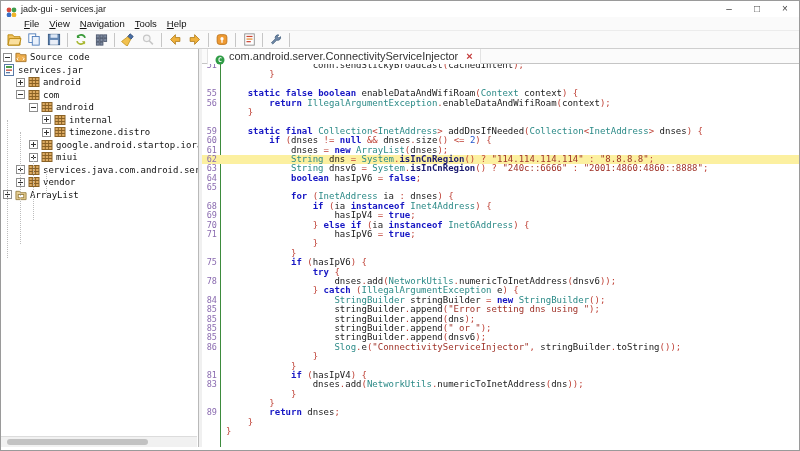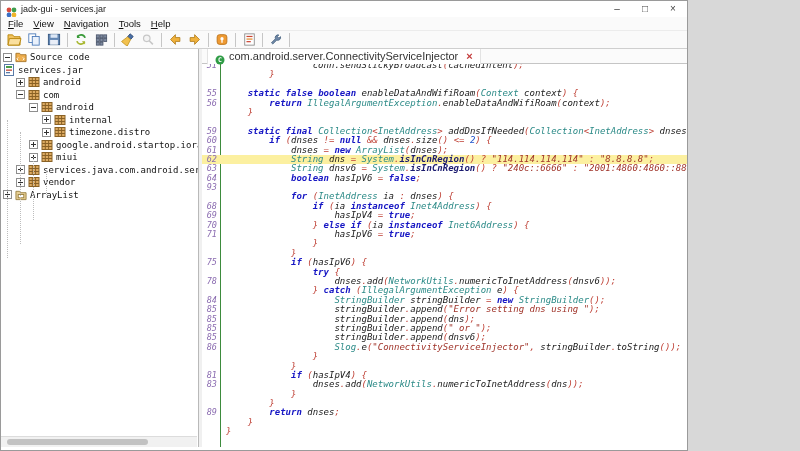--- a/index.html
+++ b/index.html
@@ -1,26 +1,26 @@
 <!DOCTYPE html>
 <html style="--c-keyword: #1717c4; --c-type: #2b8a87; --c-string: #a0342a; --c-punct: #bf4136; --c-number: #2255cc; --c-method: #1b1b6f; --c-line_number: #8a6bb0; --c-current_line: #fcf0a0; --c-gutter_line: #3d8b3d;"><head>
 <meta charset="utf-8">
 <style>
   html,body{margin:0;padding:0;background:#d8d8d8;}
   *{box-sizing:border-box;}
-  #win{position:relative;width:688px;height:451px;background:#ffffff;border:1px solid #9a9a9a;
+  #win{position:relative;width:800px;height:451px;background:#ffffff;border:1px solid #9a9a9a;
        font-family:"Liberation Sans",sans-serif;overflow:hidden;}
   
   #titlebar{position:absolute;left:0;top:0;right:0;height:16px;background:#ffffff;display:flex;align-items:center;}
   #app-icon{width:11px;height:11px;margin:0 4px 0 5px;flex:0 0 auto;}
   #title-text{font-size:9px;color:#222;}
   #win-controls{position:absolute;right:0;top:0;height:16px;display:flex;}
   .wc{width:28px;height:16px;text-align:center;line-height:15px;font-size:10px;color:#444;}
   
-  #menubar{position:absolute;left:0;top:16px;right:0;height:14px;background:#fafafa;display:flex;align-items:center;padding-left:2px;border-bottom:1px solid #ececec;}
+  #menubar{position:absolute;left:0;top:16px;right:0;height:14px;background:#fafafa;display:flex;align-items:center;padding-left:18px;border-bottom:1px solid #ececec;}
   .menu-item{font-size:9.5px;color:#111;padding:0 5px;}
   .menu-item u{text-decoration:underline;}
   
   #toolbar{position:absolute;left:0;top:30px;right:0;height:18px;background:#fafafa;display:flex;align-items:center;padding-left:3px;border-bottom:1px solid #cfcfcf;}
   .tb-btn{width:20px;height:17px;display:flex;align-items:center;justify-content:center;}
   .tb-btn.disabled{opacity:.45;}
   .tb-sep{width:1px;height:14px;background:#c6c6c6;margin:0 3px;}
   
   #main{position:absolute;left:0;top:48px;right:0;bottom:3px;}
   #tree-panel{position:absolute;left:0;top:0;width:198px;bottom:0;background:#fff;border-right:1px solid #b9b9b9;overflow:hidden;}
@@ -37,21 +37,21 @@
   
   #tree-hscroll{position:absolute;left:0;right:1px;bottom:0;height:11px;background:#f1f1f1;border-top:1px solid #dcdcdc;}
   #tree-hthumb{position:absolute;left:6px;top:2px;width:141px;height:6px;background:#c2c2c2;border-radius:3px;}
   
   #editor{position:absolute;left:201px;top:0;right:0;bottom:0;background:#fff;}
   #tabbar{position:absolute;left:0;top:0;right:0;height:15px;background:#fbfbfb;border-bottom:1px solid #c5c5c5;display:flex;align-items:center;}
   #tab{display:flex;align-items:center;height:15px;margin-left:5px;padding:0 7px;background:#fff;border-left:1px solid #e3e3e3;border-right:1px solid #e3e3e3;}
   #tab-icon{width:10px;height:10px;margin-right:4px;flex:0 0 auto;}
   #tab-label{font-size:11px;color:#333;white-space:nowrap;}
   #tab-close{margin-left:8px;font-size:11px;line-height:10px;font-weight:bold;color:#c43b3b;}
-  #code-wrap{position:absolute;left:0;top:15px;right:0;bottom:0;overflow:hidden;font-style:italic;}
+  #code-wrap{position:absolute;left:0;top:15px;right:0;bottom:0;overflow:hidden;}
   #gutter-line{position:absolute;left:18px;top:0;bottom:0;width:1px;background:var(--c-gutter_line,#3d8b3d);}
   #code{position:relative;margin-top:-3px;font-family:"DejaVu Sans Mono",monospace;font-size:9px;}
   .crow{height:9.4px;line-height:9.4px;display:flex;white-space:pre;}
   .crow.hl{background:var(--c-current_line,#fcf0a0);align-items:flex-end;}
   .lnum{flex:0 0 15px;text-align:right;padding-right:0;color:var(--c-line_number,#8a6bb0);font-size:8.5px;}
   .ltext{flex:0 0 auto;padding-left:9px;color:#1a1a1a;}
   .sg-k{color:var(--c-keyword,#1717c4);font-weight:bold;}
   .sg-t{color:var(--c-type,#2b8a87);}
   .sg-s{color:var(--c-string,#a0342a);}
   .sg-p{color:var(--c-punct,#bf4136);}
@@ -358,21 +358,21 @@
             <div class="crow"><span class="lnum">55</span><span class="ltext">    <span class="sg-k">static false boolean </span><span class="sg-v">enableDataAndWifiRoam</span><span class="sg-p">(</span><span class="sg-t">Context</span><span class="sg-v"> context</span><span class="sg-p">) {</span></span></div>
             <div class="crow"><span class="lnum">56</span><span class="ltext">        <span class="sg-k">return </span><span class="sg-t">IllegalArgumentException</span><span class="sg-p">.</span><span class="sg-v">enableDataAndWifiRoam</span><span class="sg-p">(</span><span class="sg-v">context</span><span class="sg-p">);</span></span></div>
             <div class="crow"><span class="lnum"></span><span class="ltext">    <span class="sg-p">}</span></span></div>
             <div class="crow"><span class="lnum"></span><span class="ltext"></span></div>
             <div class="crow"><span class="lnum">59</span><span class="ltext">    <span class="sg-k">static final </span><span class="sg-t">Collection</span><span class="sg-p">&lt;</span><span class="sg-t">InetAddress</span><span class="sg-p">&gt; </span><span class="sg-v">addDnsIfNeeded</span><span class="sg-p">(</span><span class="sg-t">Collection</span><span class="sg-p">&lt;</span><span class="sg-t">InetAddress</span><span class="sg-p">&gt; </span><span class="sg-v">dnses</span><span class="sg-p">) {</span></span></div>
             <div class="crow"><span class="lnum">60</span><span class="ltext">        <span class="sg-k">if </span><span class="sg-p">(</span><span class="sg-v">dnses </span><span class="sg-p">!= </span><span class="sg-k">null</span><span class="sg-p"> &amp;&amp; </span><span class="sg-v">dnses</span><span class="sg-p">.</span><span class="sg-v">size</span><span class="sg-p">() &lt;= </span><span class="sg-d">2</span><span class="sg-p">) {</span></span></div>
             <div class="crow"><span class="lnum">61</span><span class="ltext">            <span class="sg-v">dnses </span><span class="sg-p">= </span><span class="sg-k">new </span><span class="sg-t">ArrayList</span><span class="sg-p">(</span><span class="sg-v">dnses</span><span class="sg-p">);</span></span></div>
             <div class="crow hl"><span class="lnum">62</span><span class="ltext">            <span class="sg-t">String</span><span class="sg-v"> dns </span><span class="sg-p">= </span><span class="sg-t">System</span><span class="sg-p">.</span><span class="sg-f">isInCnRegion</span><span class="sg-p">() ? </span><span class="sg-s">"114.114.114.114"</span><span class="sg-p"> : </span><span class="sg-s">"8.8.8.8"</span><span class="sg-p">;</span></span></div>
             <div class="crow"><span class="lnum">63</span><span class="ltext">            <span class="sg-t">String</span><span class="sg-v"> dnsv6 </span><span class="sg-p">= </span><span class="sg-t">System</span><span class="sg-p">.</span><span class="sg-f">isInCnRegion</span><span class="sg-p">() ? </span><span class="sg-s">"240c::6666"</span><span class="sg-p"> : </span><span class="sg-s">"2001:4860:4860::8888"</span><span class="sg-p">;</span></span></div>
             <div class="crow"><span class="lnum">64</span><span class="ltext">            <span class="sg-k">boolean </span><span class="sg-v">hasIpV6 </span><span class="sg-p">= </span><span class="sg-k">false</span><span class="sg-p">;</span></span></div>
-            <div class="crow"><span class="lnum">93</span></div>
+            <div class="crow"><span class="lnum">65</span></div>
             <div class="crow"><span class="lnum"></span><span class="ltext">            <span class="sg-k">for </span><span class="sg-p">(</span><span class="sg-t">InetAddress</span><span class="sg-v"> ia </span><span class="sg-p">: </span><span class="sg-v">dnses</span><span class="sg-p">) {</span></span></div>
             <div class="crow"><span class="lnum">68</span><span class="ltext">                <span class="sg-k">if </span><span class="sg-p">(</span><span class="sg-v">ia </span><span class="sg-k">instanceof </span><span class="sg-t">Inet4Address</span><span class="sg-p">) {</span></span></div>
             <div class="crow"><span class="lnum">69</span><span class="ltext">                    <span class="sg-v">hasIpV4 </span><span class="sg-p">= </span><span class="sg-k">true</span><span class="sg-p">;</span></span></div>
             <div class="crow"><span class="lnum">70</span><span class="ltext">                <span class="sg-p">} </span><span class="sg-k">else if </span><span class="sg-p">(</span><span class="sg-v">ia </span><span class="sg-k">instanceof </span><span class="sg-t">Inet6Address</span><span class="sg-p">) {</span></span></div>
             <div class="crow"><span class="lnum">71</span><span class="ltext">                    <span class="sg-v">hasIpV6 </span><span class="sg-p">= </span><span class="sg-k">true</span><span class="sg-p">;</span></span></div>
             <div class="crow"><span class="lnum"></span><span class="ltext">                <span class="sg-p">}</span></span></div>
             <div class="crow"><span class="lnum"></span><span class="ltext">            <span class="sg-p">}</span></span></div>
             <div class="crow"><span class="lnum">75</span><span class="ltext">            <span class="sg-k">if </span><span class="sg-p">(</span><span class="sg-v">hasIpV6</span><span class="sg-p">) {</span></span></div>
             <div class="crow"><span class="lnum"></span><span class="ltext">                <span class="sg-k">try </span><span class="sg-p">{</span></span></div>
             <div class="crow"><span class="lnum">78</span><span class="ltext">                    <span class="sg-v">dnses</span><span class="sg-p">.</span><span class="sg-v">add</span><span class="sg-p">(</span><span class="sg-t">NetworkUtils</span><span class="sg-p">.</span><span class="sg-v">numericToInetAddress</span><span class="sg-p">(</span><span class="sg-v">dnsv6</span><span class="sg-p">));</span></span></div>

